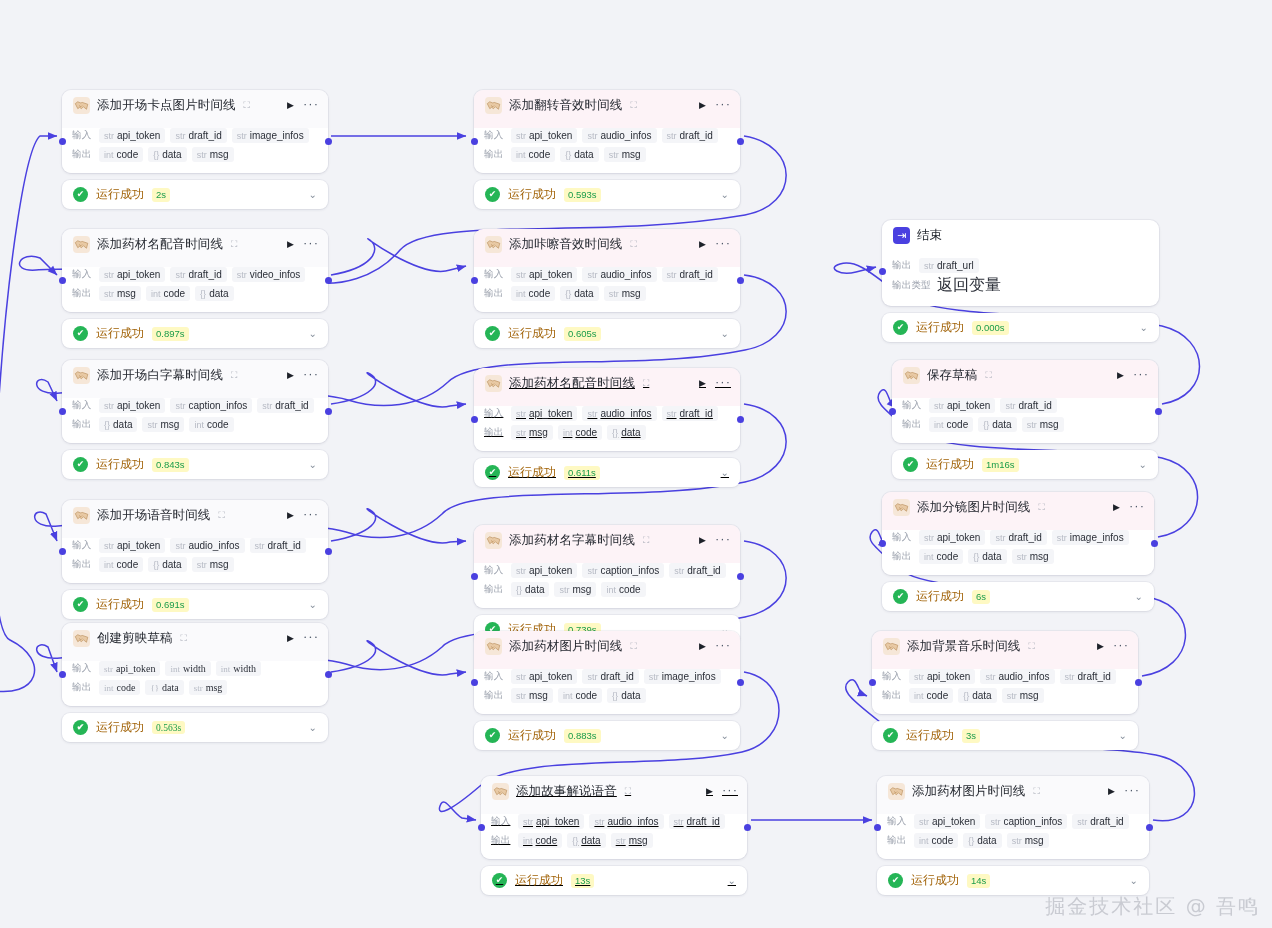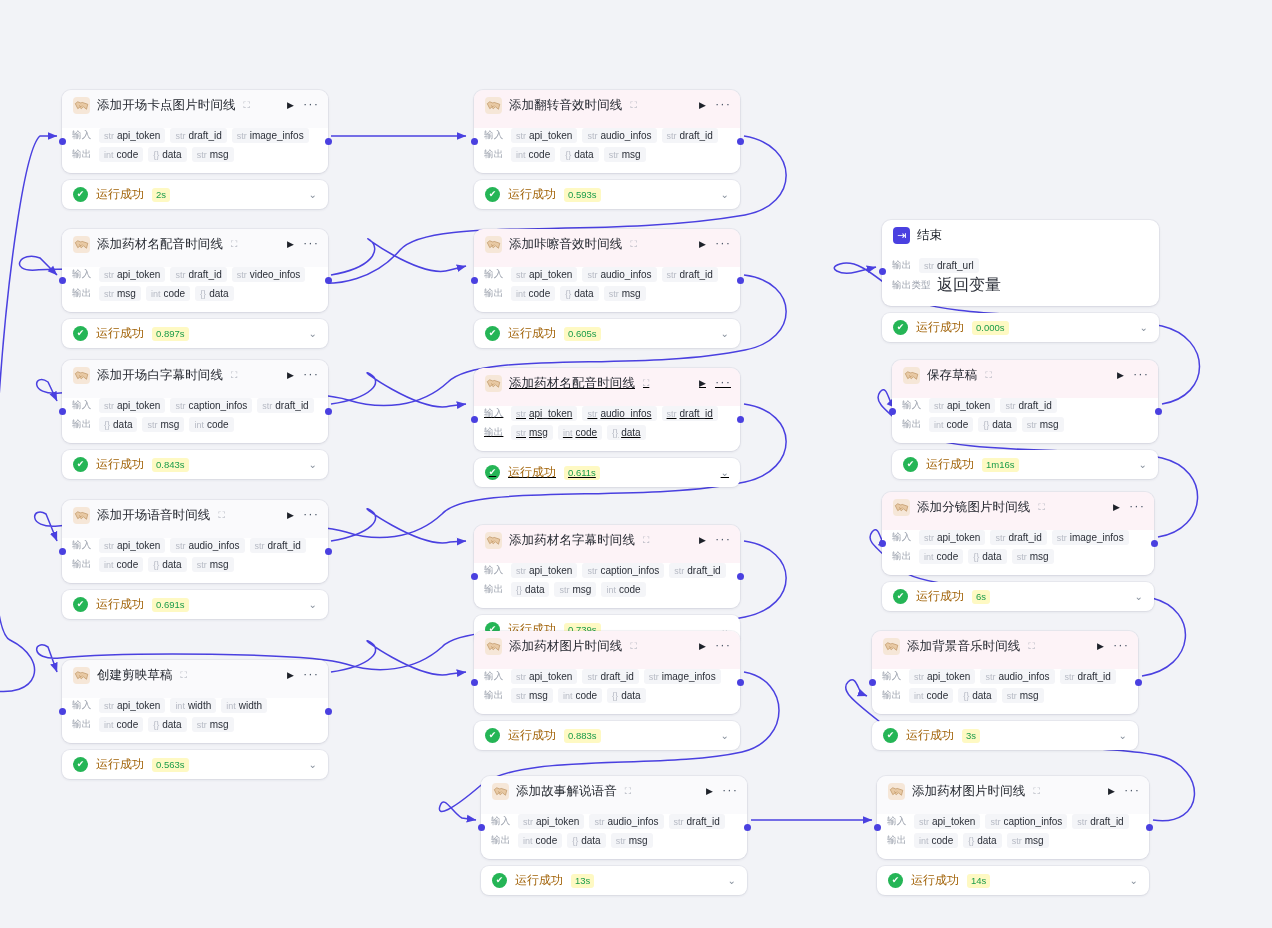--- a/index.html
+++ b/index.html
@@ -800,21 +800,21 @@
           </div>
         </div>
         <div class="status">
           <span class="check">✔</span>
           <span class="status-text">运行成功</span>
           <span class="dur">6s</span>
           <span class="status-spacer"></span>
           <span class="chev">⌄</span>
         </div>
       </div>
-      <div class="node" style="left:62px; top:660px; width:266px;">
+      <div class="node" style="left:62px; top:623px; width:266px;font-family:Liberation Serif, serif;">
         <div class="port in"></div>
         <div class="port out"></div>
         <div class="card tint-plain">
           <div class="card-head">
             <span class="node-ico">
               <svg width="15" height="15" viewBox="0 0 24 24" aria-hidden="true">
                 <path d="M2 9l4-3 5 2 2-1 3 1 6 2-2 8-5-4-3 3-3-2-3 2-4-8z" fill="#e8c9a4" stroke="#b98d5a" stroke-width="1"></path>
                 <path d="M8 12l3 2 2-2" fill="none" stroke="#b98d5a" stroke-width="1"></path>
               </svg>
             </span>
@@ -974,21 +974,21 @@
           </div>
         </div>
         <div class="status">
           <span class="check">✔</span>
           <span class="status-text">运行成功</span>
           <span class="dur">3s</span>
           <span class="status-spacer"></span>
           <span class="chev">⌄</span>
         </div>
       </div>
-      <div class="node" style="left:481px; top:776px; width:266px;">
+      <div class="node" style="left:481px; top:776px; width:266px;text-decoration:underline;">
         <div class="port in"></div>
         <div class="port out"></div>
         <div class="card tint-plain">
           <div class="card-head">
             <span class="node-ico">
               <svg width="15" height="15" viewBox="0 0 24 24" aria-hidden="true">
                 <path d="M2 9l4-3 5 2 2-1 3 1 6 2-2 8-5-4-3 3-3-2-3 2-4-8z" fill="#e8c9a4" stroke="#b98d5a" stroke-width="1"></path>
                 <path d="M8 12l3 2 2-2" fill="none" stroke="#b98d5a" stroke-width="1"></path>
               </svg>
             </span>
@@ -1092,13 +1092,14 @@
         <div class="status">
           <span class="check">✔</span>
           <span class="status-text">运行成功</span>
           <span class="dur">14s</span>
           <span class="status-spacer"></span>
           <span class="chev">⌄</span>
         </div>
       </div>
     </div>
 
+  <div class="watermark">掘金技术社区 @ 吾鸣</div>
 </div>
 
 </body></html>

